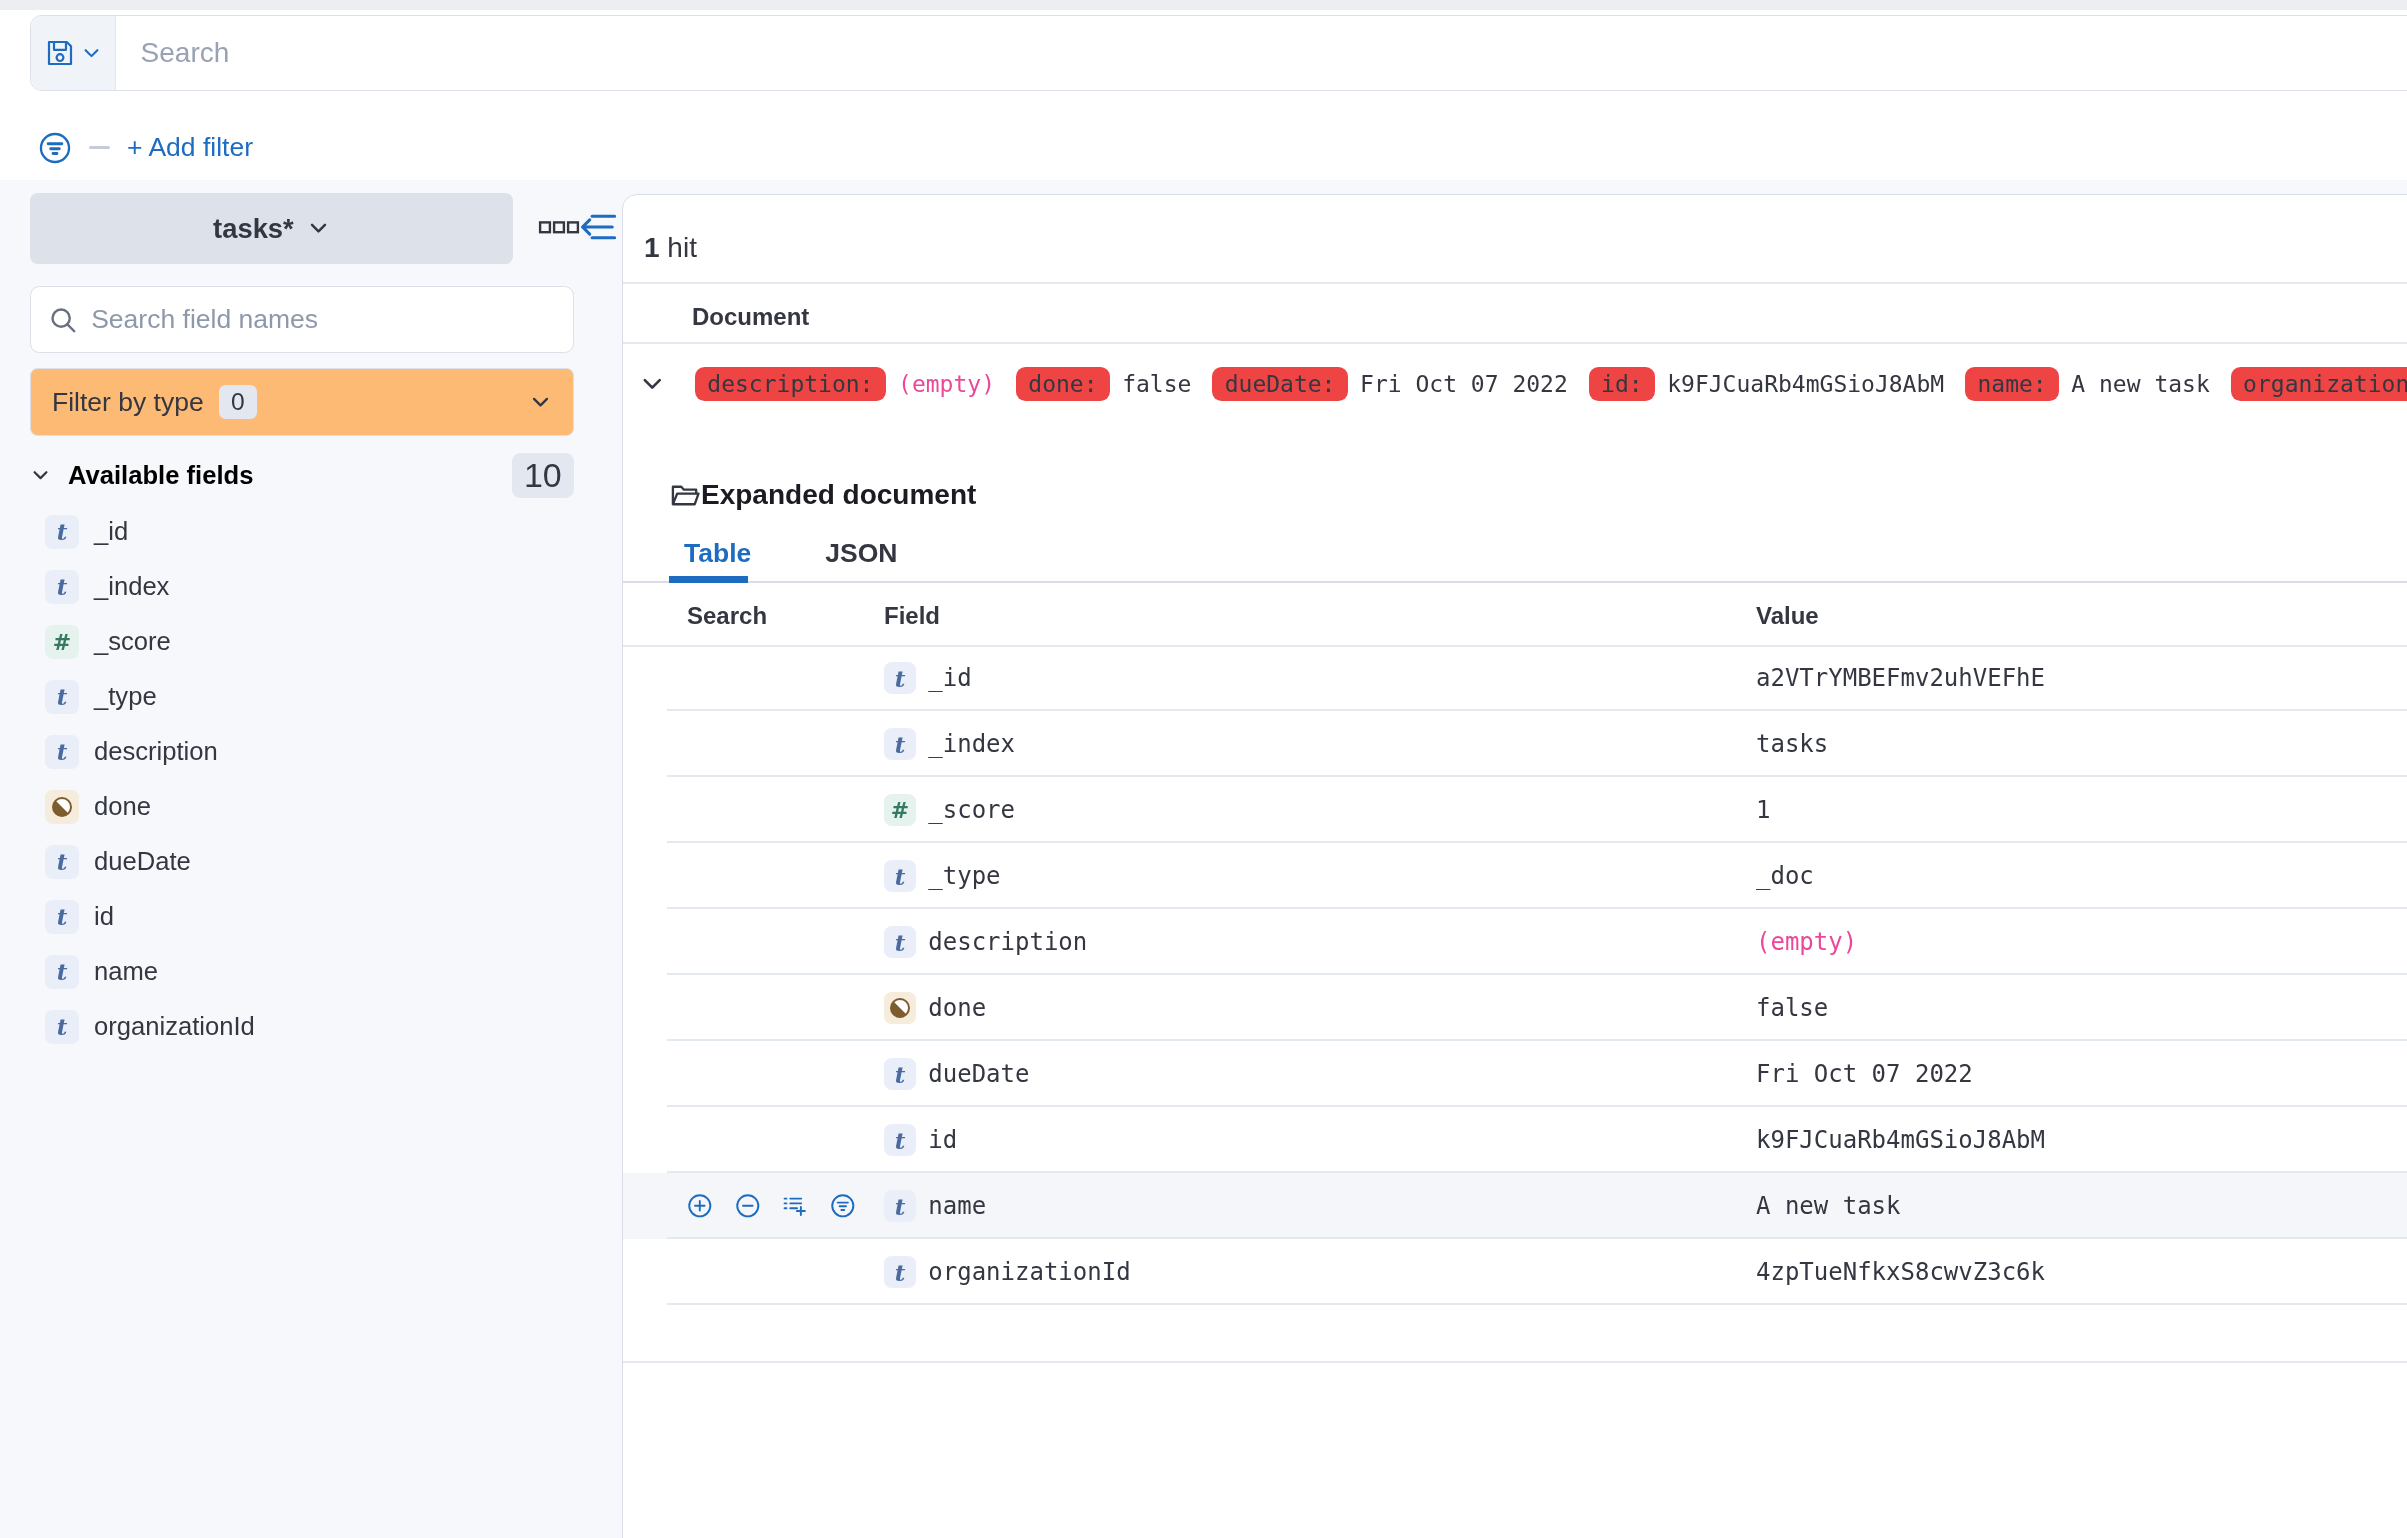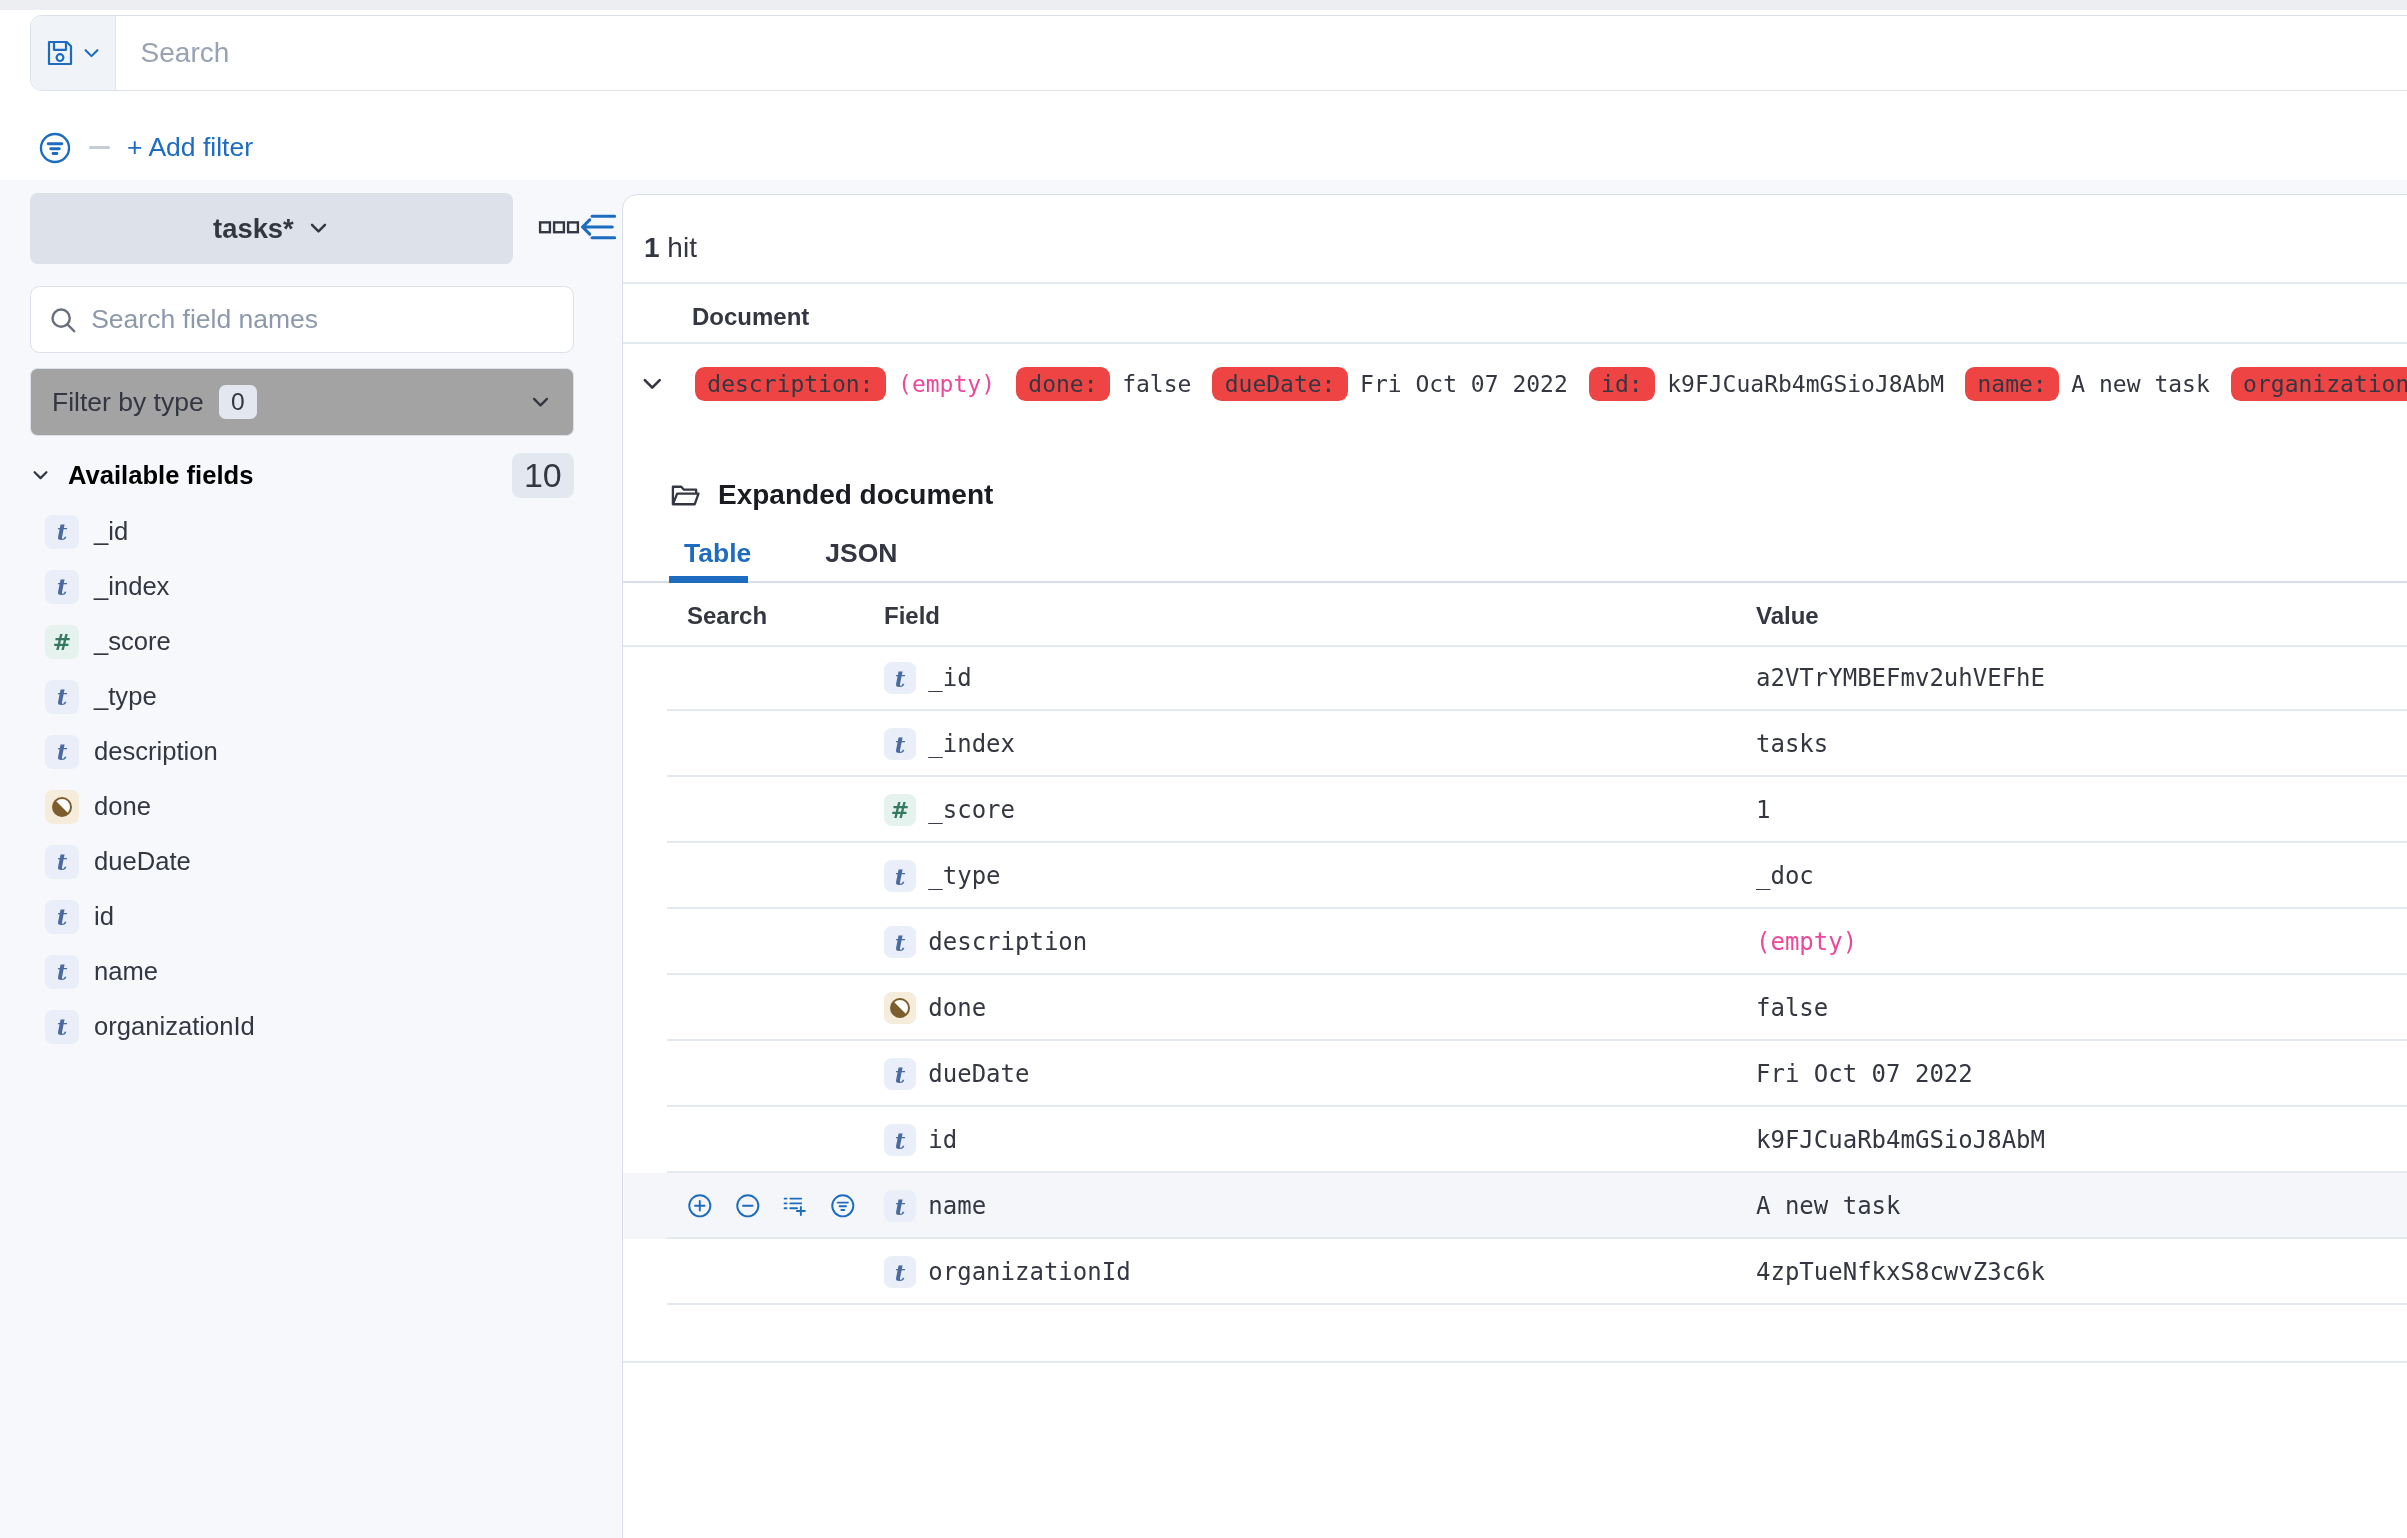--- a/index.html
+++ b/index.html
@@ -30,21 +30,21 @@
   .icon-dark { color:#343741; }
   .sb-squares { position:absolute; top:34px; left:538px; width:42px; height:28px; color:#343741;
     display:flex; align-items:center; cursor:pointer; }
   .sb-collapse { position:absolute; top:28px; left:579px; width:38px; height:38px; color:#1d6cc0; cursor:pointer; }
   .field-search { position:absolute; top:106px; left:30px; width:544px; height:67px; background:#fff;
     border:1.9px solid #dbe0ea; border-radius:9.5px; display:flex; align-items:center; padding:0 17px; gap:13.2px; }
   .field-search .mag { width:30px; height:30px; color:#69707d; flex:0 0 auto; }
   .field-search input { flex:1; border:none; outline:none; background:transparent; font-size:26.5px;
     color:#343741; font-family:"Liberation Sans", sans-serif; }
   .field-search input::placeholder { color:#8d99ab; }
-  .type-filter { position:absolute; top:188px; left:30px; width:544px; height:68px; background:#a3a3a3;
+  .type-filter { position:absolute; top:188px; left:30px; width:544px; height:68px; background:#fdba74;
     border:1.9px solid #dbe0ea; border-radius:7.6px; display:flex; align-items:center; padding:0 21px; gap:15px; cursor:pointer; }
   .type-filter .tf-label { font-size:26.5px; color:#343741; }
   .count-chip { background:#e3e7f0; border-radius:6.6px; font-size:24.6px; padding:2.8px 12.3px; color:#343741; }
   .type-filter .chev { margin-left:auto; color:#343741; }
   .avail-hdr { position:absolute; top:273px; left:30px; width:544px; height:45px; display:flex; align-items:center; gap:17px; cursor:pointer; }
   .avail-hdr .chev { color:#343741; }
   .avail-hdr .t { font-size:25.6px; font-weight:700; color:#000000; }
   .avail-hdr .count-chip { margin-left:auto; font-size:34px; border-radius:8.5px; }
   .field-list { position:absolute; top:324px; left:0; width:606px; }
   .field-item { height:55px; display:flex; align-items:center; gap:15px; padding-left:45px; cursor:pointer; }
@@ -69,21 +69,21 @@
   .rule { position:absolute; left:0; right:0; height:1.9px; background:#e4e8ef; }
   .doc-col-hdr { position:absolute; top:108px; left:69px; font-size:24px; font-weight:700; color:#343741; }
   .doc-chevron { position:absolute; top:176px; left:16px; width:26.5px; height:26.5px; color:#343741; cursor:pointer; }
   .summary { position:absolute; top:168px; left:72px; right:0; height:42px; display:flex; align-items:center;
     gap:21px; overflow:hidden; white-space:nowrap; font-family:"DejaVu Sans Mono", monospace; font-size:23px; }
   .summary .pair { display:flex; align-items:center; gap:12.3px; }
   .kbadge { background:#ef4444; border-radius:9.5px; padding:3.8px 12.3px; color:#343741; }
   .sval { color:#343741; }
   .sval.empty, .val.empty { color:#ec4899; }
 
-  .exp-hdr { position:absolute; top:284px; left:47px; display:flex; align-items:center; gap:17px; }
+  .exp-hdr { position:absolute; top:284px; left:47px; display:flex; align-items:center; }
   .exp-hdr .folder { width:31px; height:31px; color:#343741; }
   .exp-hdr .t { font-size:28px; font-weight:700; color:#1a1c21; }
   .tabs { position:absolute; top:343px; left:46px; display:flex; gap:44px; }
   .tab { font-size:26.5px; font-weight:600; padding:0 15px 17px 15px; cursor:pointer; color:#343741; }
   .tab.active { color:#1d6cc0; }
   .tab-border { position:absolute; top:386px; left:0; right:0; height:1.9px; background:#d8dde8; }
   .tab-underline { position:absolute; top:381px; left:46px; width:79px; height:6.6px; background:#1d6cc0; }
 
   .thead { position:absolute; top:390px; left:0; right:0; height:61px; display:flex; align-items:center;
     padding-left:64px; font-size:24px; font-weight:700; color:#343741; }

